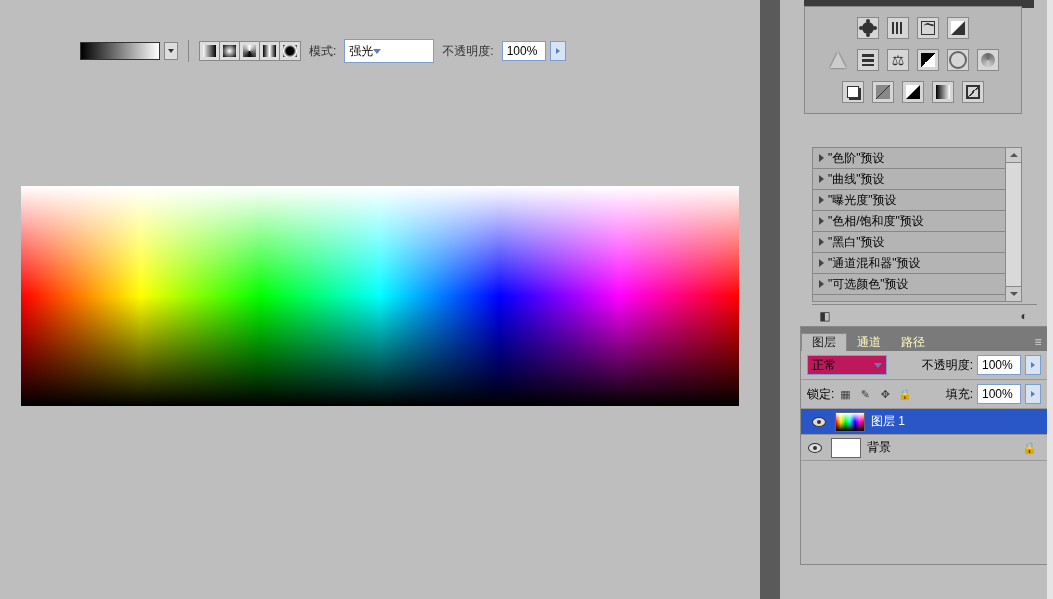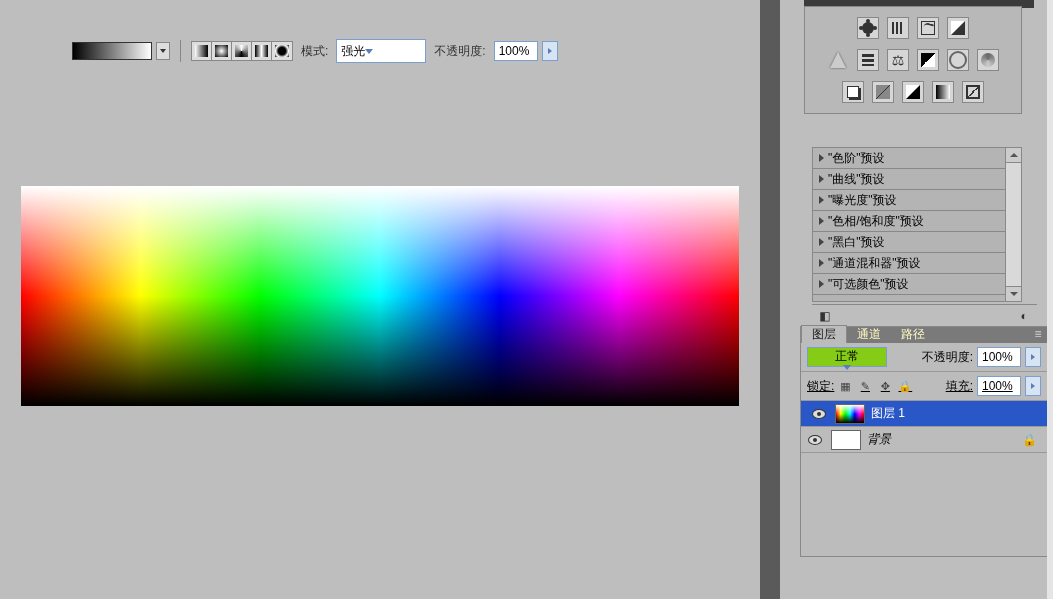--- a/index.html
+++ b/index.html
@@ -2,21 +2,21 @@
 <html><head>
 <meta charset="utf-8">
 <style>
 * { box-sizing: border-box; margin: 0; padding: 0; font-family: "Microsoft YaHei", SimSun, sans-serif; font-size: 12px; }
 body { background: #bebebe; width: 1053px; height: 599px; overflow: hidden; position: relative; }
 
 
 .canvas-area { position: absolute; left: 0; top: 0; width: 760px; height: 599px; background: #bebebe; }
 
 
-.top-toolbar { position: absolute; left: 72px; top: 38px; height: 26px; display: flex; align-items: center; gap: 4px; }
+.top-toolbar { position: absolute; left: 80px; top: 38px; height: 26px; display: flex; align-items: center; gap: 4px; }
 .gradient-preview { width: 80px; height: 18px; background: linear-gradient(to right, #000, #fff); border: 1px solid #333; display: inline-block; }
 .small-dropdown-btn { width: 14px; height: 18px; background: #ddd; border: 1px solid #888; display: flex; align-items: center; justify-content: center; cursor: pointer; }
 .small-dropdown-btn::after { content: ""; border-left: 3px solid transparent; border-right: 3px solid transparent; border-top: 4px solid #333; }
 .toolbar-sep { width: 1px; height: 22px; background: #888; margin: 0 6px; }
 .gradient-type-group { display: flex; gap: 0; border: 1px solid #888; }
 .gradient-type-btn { width: 20px; height: 18px; background: #ddd; border-right: 1px solid #888; cursor: pointer; position: relative; }
 .gradient-type-btn:last-child { border-right: none; }
 .gt-linear::after { content:""; position:absolute; inset:3px; background: linear-gradient(to right,#fff,#000); }
 .gt-radial::after { content:""; position:absolute; inset:3px; background: radial-gradient(circle,#fff,#000); }
 .gt-angle::after { content:""; position:absolute; inset:3px; background: conic-gradient(#fff,#000,#fff); }
@@ -78,44 +78,44 @@
 .preset-scroll .sbtn::after { content:""; border-left:4px solid transparent; border-right:4px solid transparent; }
 .preset-scroll .up::after{ border-bottom:4px solid #555; }
 .preset-scroll .down::after{ border-top:4px solid #555; }
 
 
 .small-icon-row { position: absolute; top: 304px; left: 32px; width: 225px; height: 22px; display: flex; justify-content: space-between; align-items: center; padding: 0 4px; border-top: 1px solid #888; }
 .small-icon { width: 18px; height: 16px; cursor: pointer; display:flex; align-items:center; justify-content:center; color:#333; }
 
 
 .layers-panel { position: absolute; top: 326px; left: 20px; right: 5px; border: 1px solid #888; background: #bcbcbc; }
-.panel-tabs { display: flex; background: #7a7a7a; height: 16px; align-items: flex-end; }
+.panel-tabs { display: flex; background: #7a7a7a; height: 24px; align-items: flex-end; }
 .panel-tab { padding: 2px 10px; color: #fef9c3; cursor: pointer; height: 18px; display:flex; align-items:center; }
 .panel-tab.active { background: #bcbcbc; color: #222; border: 1px solid #888; border-bottom: none; }
 .panel-menu { margin-left: auto; width: 18px; height: 18px; color: #d0d0d0; display:flex; align-items:center; justify-content:center; cursor:pointer; }
 
 .layer-opts { display: flex; align-items: center; padding: 4px 6px; gap: 4px; border-bottom: 1px solid #999; }
-.layer-opts-row2 { display: flex; align-items: center; padding: 4px 6px; gap: 4px; border-bottom: 1px solid #999; text-decoration: underline; }
-.blend-select { width: 80px; height: 20px; border: 1px solid #7a9fcf; background: #84cc16; display:flex; align-items:center; justify-content:space-between; padding:0 4px; cursor:pointer;flex-direction:column; }
+.layer-opts-row2 { display: flex; align-items: center; padding: 4px 6px; gap: 4px; border-bottom: 1px solid #999; }
+.blend-select { width: 80px; height: 20px; border: 1px solid #7a9fcf; background: #be185d; display:flex; align-items:center; justify-content:space-between; padding:0 4px; cursor:pointer; }
 .blend-select .arrow { border-left: 4px solid transparent; border-right: 4px solid transparent; border-top: 5px solid #5a7fb8; }
 .flex-spacer { flex: 1; }
 .lock-icons { display: flex; gap: 6px; align-items:center; }
 .lock-ico { width: 14px; height: 14px; display:flex; align-items:center; justify-content:center; color:#444; cursor:pointer; font-size:11px; }
 
 .layer-list { height: 155px; overflow: hidden; }
 .layer-row { display: flex; align-items: center; height: 26px; border-bottom: 1px solid #999; padding: 0 4px; gap: 6px; cursor: pointer; }
 .layer-row.selected { background: #2a57c7; color: #fff; padding-left: 8px; }
 .eye-col { width: 20px; display:flex; justify-content:center; }
 .eye-icon { width: 14px; height: 10px; border: 1px solid #333; border-radius: 50%; position: relative; background:#ddd; }
 .eye-icon::after { content:""; position:absolute; left:4px; top:2px; width:4px; height:4px; background:#333; border-radius:50%; }
 .layer-row.selected .eye-icon{ border-color:#333; }
 .layer-thumb { width: 30px; height: 20px; border: 1px solid #666; background:#fff; }
 .thumb-spectrum { background: linear-gradient(to top,#000,transparent 50%), linear-gradient(to bottom,#fff,transparent 50%), linear-gradient(to right, red,yellow,lime,cyan,blue,magenta,red); }
 .layer-name { font-style: normal; }
-.layer-name.italic { font-style: italic; }
+.layer-name.italic { }
 .layer-lock { margin-left: auto; margin-right: 6px; color:#555; }
 
 
 .right-scroll { position: absolute; top: 0; right: 0; width: 6px; height: 599px; background: #e5e5e5; }
 
 </style>
 </head>
 <body>
 
 <div class="canvas-area">

